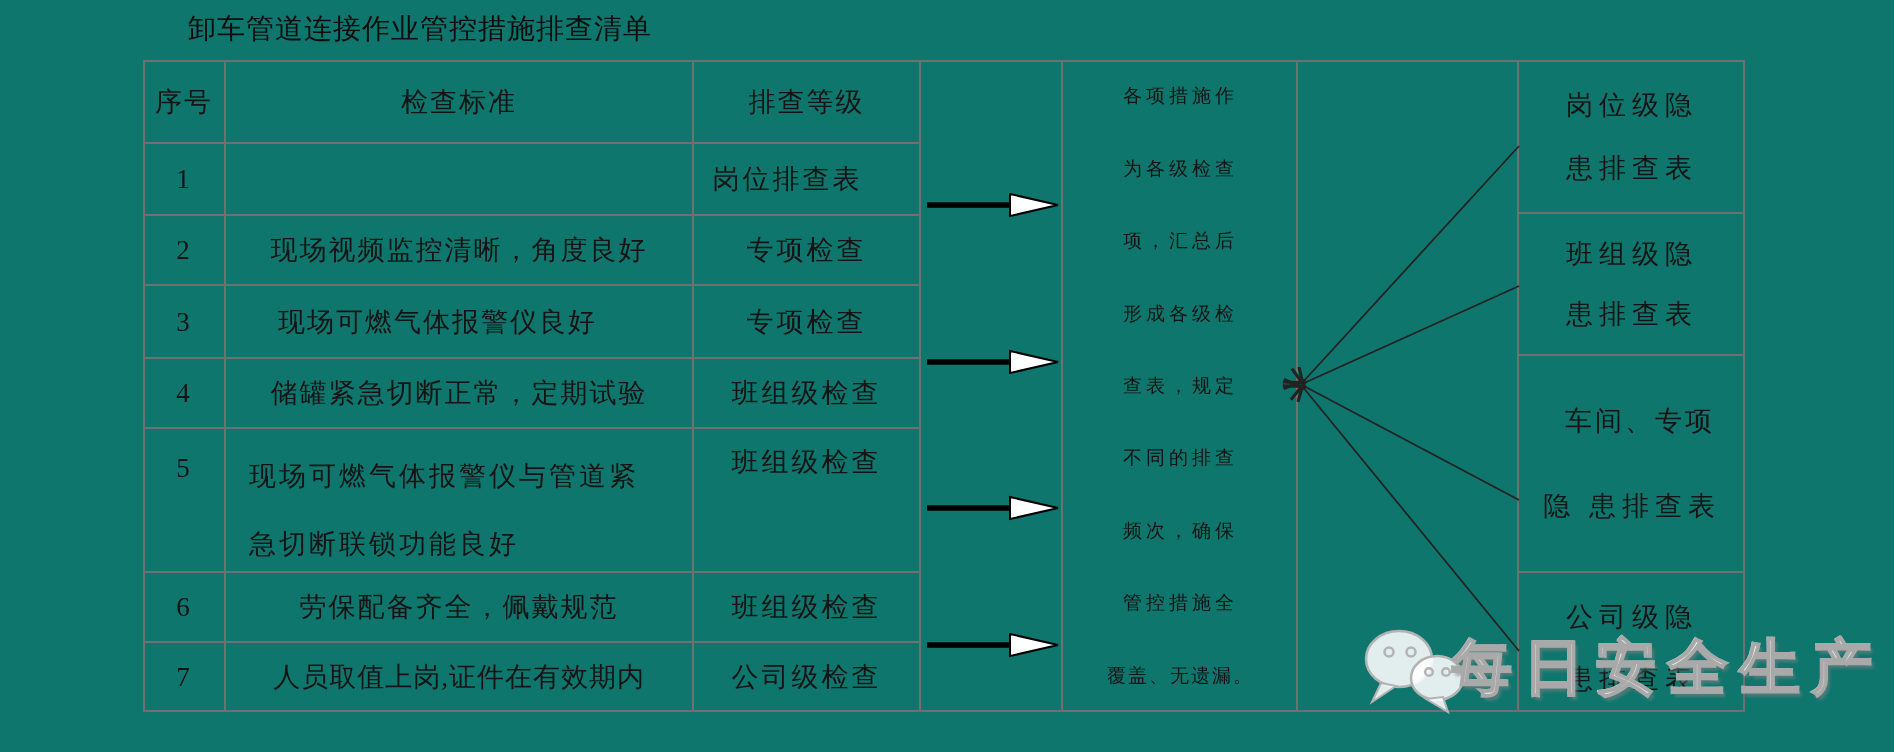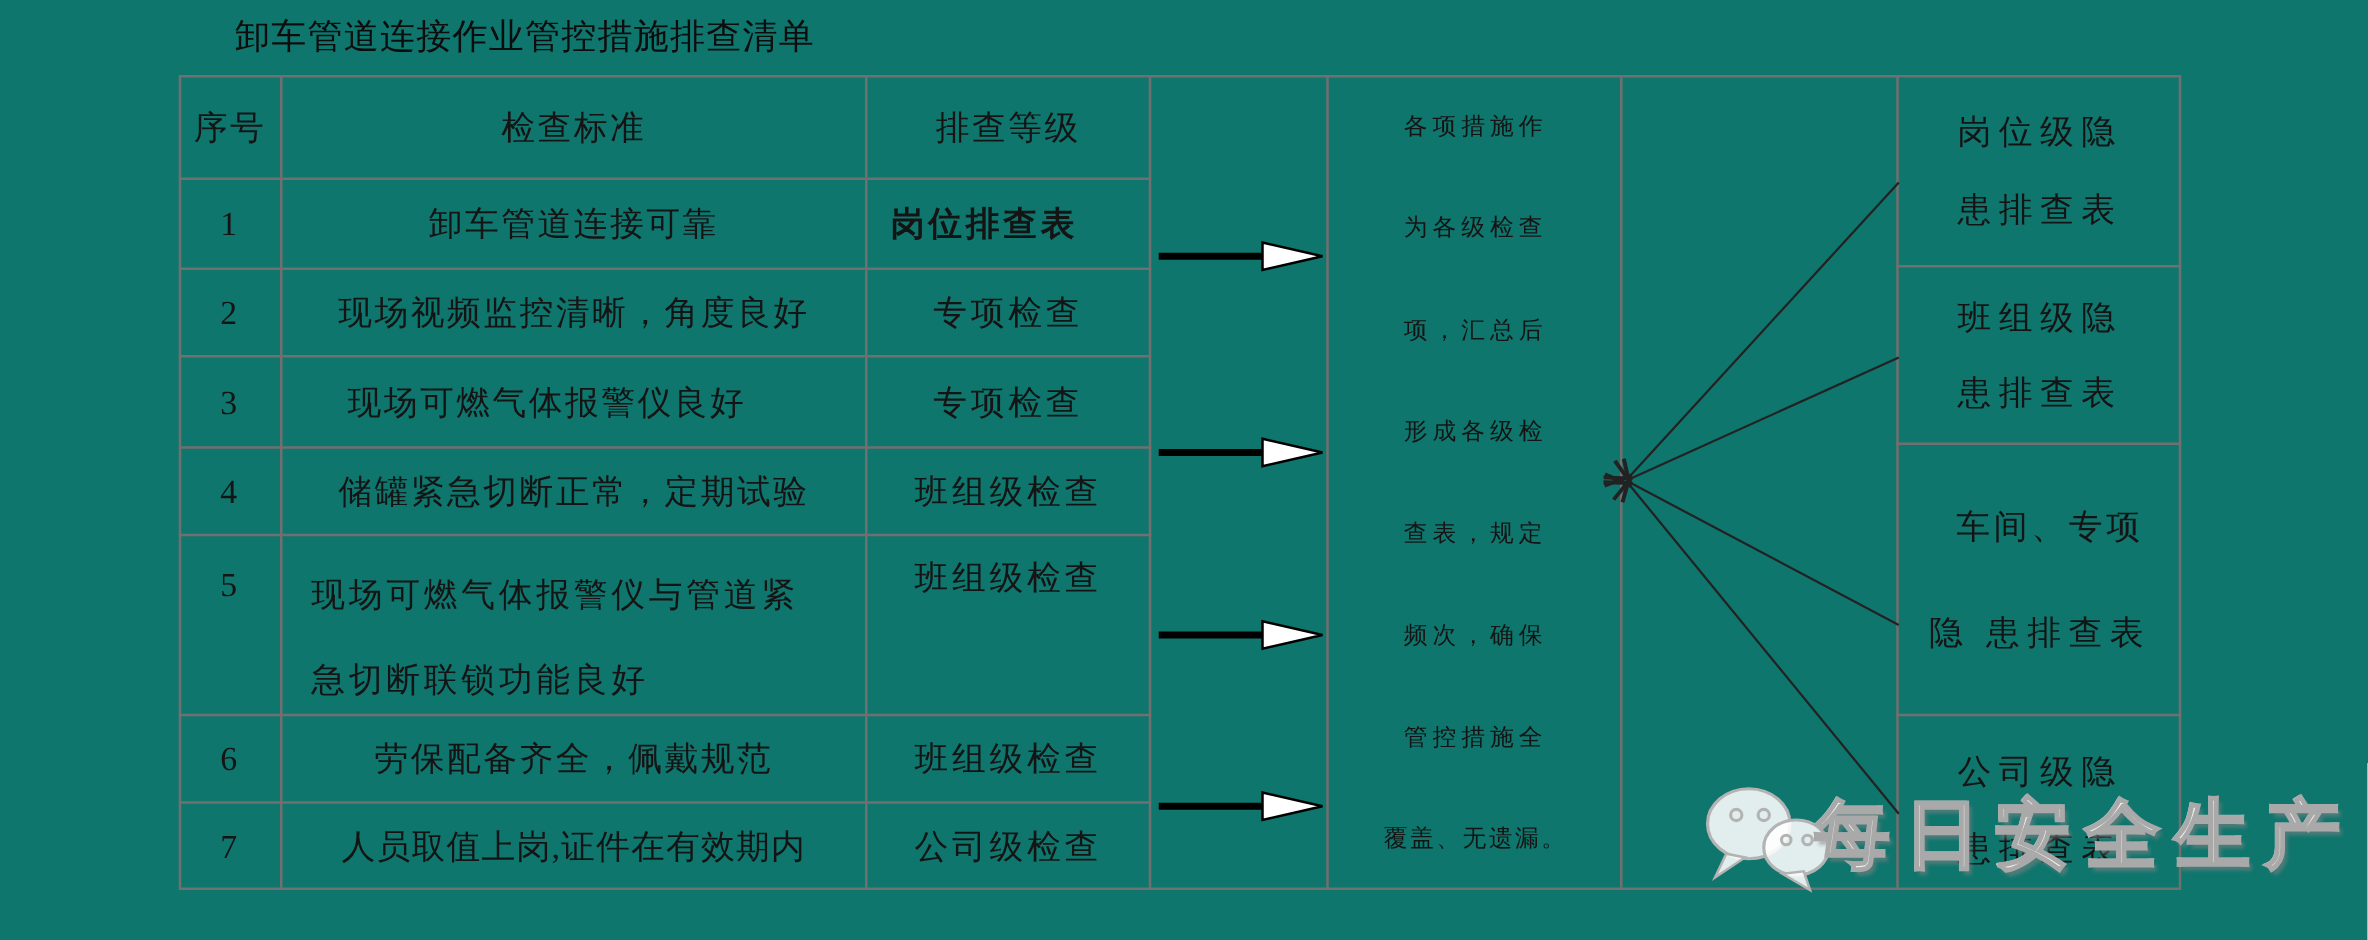--- a/index.html
+++ b/index.html
@@ -124,22 +124,21 @@
 
   <div class="hline" style="left:1517px;top:212px;width:228px;"></div>
   <div class="hline" style="left:1517px;top:354px;width:228px;"></div>
   <div class="hline" style="left:1517px;top:571px;width:228px;"></div>
 
   <div class="cell" style="left:143px;top:60px;width:82px;height:83px;">序号</div>
   <div class="cell" style="left:225px;top:60px;width:468px;height:83px;">检查标准</div>
   <div class="cell" style="left:693px;top:60px;width:227px;height:83px;">排查等级</div>
 
   <div class="cell" style="left:143px;top:143px;width:82px;height:72px;">1</div>
-  <div class="cell" style="left:225px;top:143px;width:468px;height:72px;">卸车管道连接可靠</div>
-  <div class="cell level" style="left:693px;top:143px;width:189px;height:72px;font-weight:bold;">岗位排查表</div>
+  <div class="cell level" style="left:693px;top:143px;width:189px;height:72px;">岗位排查表</div>
 
   <div class="cell" style="left:143px;top:215px;width:82px;height:70px;">2</div>
   <div class="cell" style="left:225px;top:215px;width:468px;height:70px;">现场视频监控清晰，角度良好</div>
   <div class="cell level" style="left:693px;top:215px;width:227px;height:70px;">专项检查</div>
 
   <div class="cell" style="left:143px;top:285px;width:82px;height:73px;">3</div>
   <div class="cell" style="left:225px;top:285px;width:405px;height:73px;margin-left:10px;">现场可燃气体报警仪良好</div>
   <div class="cell level" style="left:693px;top:285px;width:227px;height:73px;">专项检查</div>
 
   <div class="cell" style="left:143px;top:358px;width:82px;height:70px;">4</div>
@@ -159,20 +158,21 @@
   <div class="cell" style="left:143px;top:642px;width:82px;height:70px;">7</div>
   <div class="cell" style="left:225px;top:642px;width:468px;height:70px;letter-spacing:1px;">人员取值上岗,证件在有效期内</div>
   <div class="cell level" style="left:693px;top:642px;width:227px;height:70px;">公司级检查</div>
 
   <div class="mid-col">
     <div class="mid-line">各项措施作</div>
     <div class="mid-line">为各级检查</div>
     <div class="mid-line">项，汇总后</div>
     <div class="mid-line">形成各级检</div>
     <div class="mid-line">查表，规定</div>
+    <div class="mid-line">不同的排查</div>
     <div class="mid-line">频次，确保</div>
     <div class="mid-line">管控措施全</div>
     <div class="mid-line" style="letter-spacing:2px;">覆盖、无遗漏。</div>
   </div>
 
   <div class="side-box" style="top:60px;height:153px;">
     <span>岗位级隐</span>
     <span>患排查表</span>
   </div>
   <div class="side-box" style="top:213px;height:142px;">

